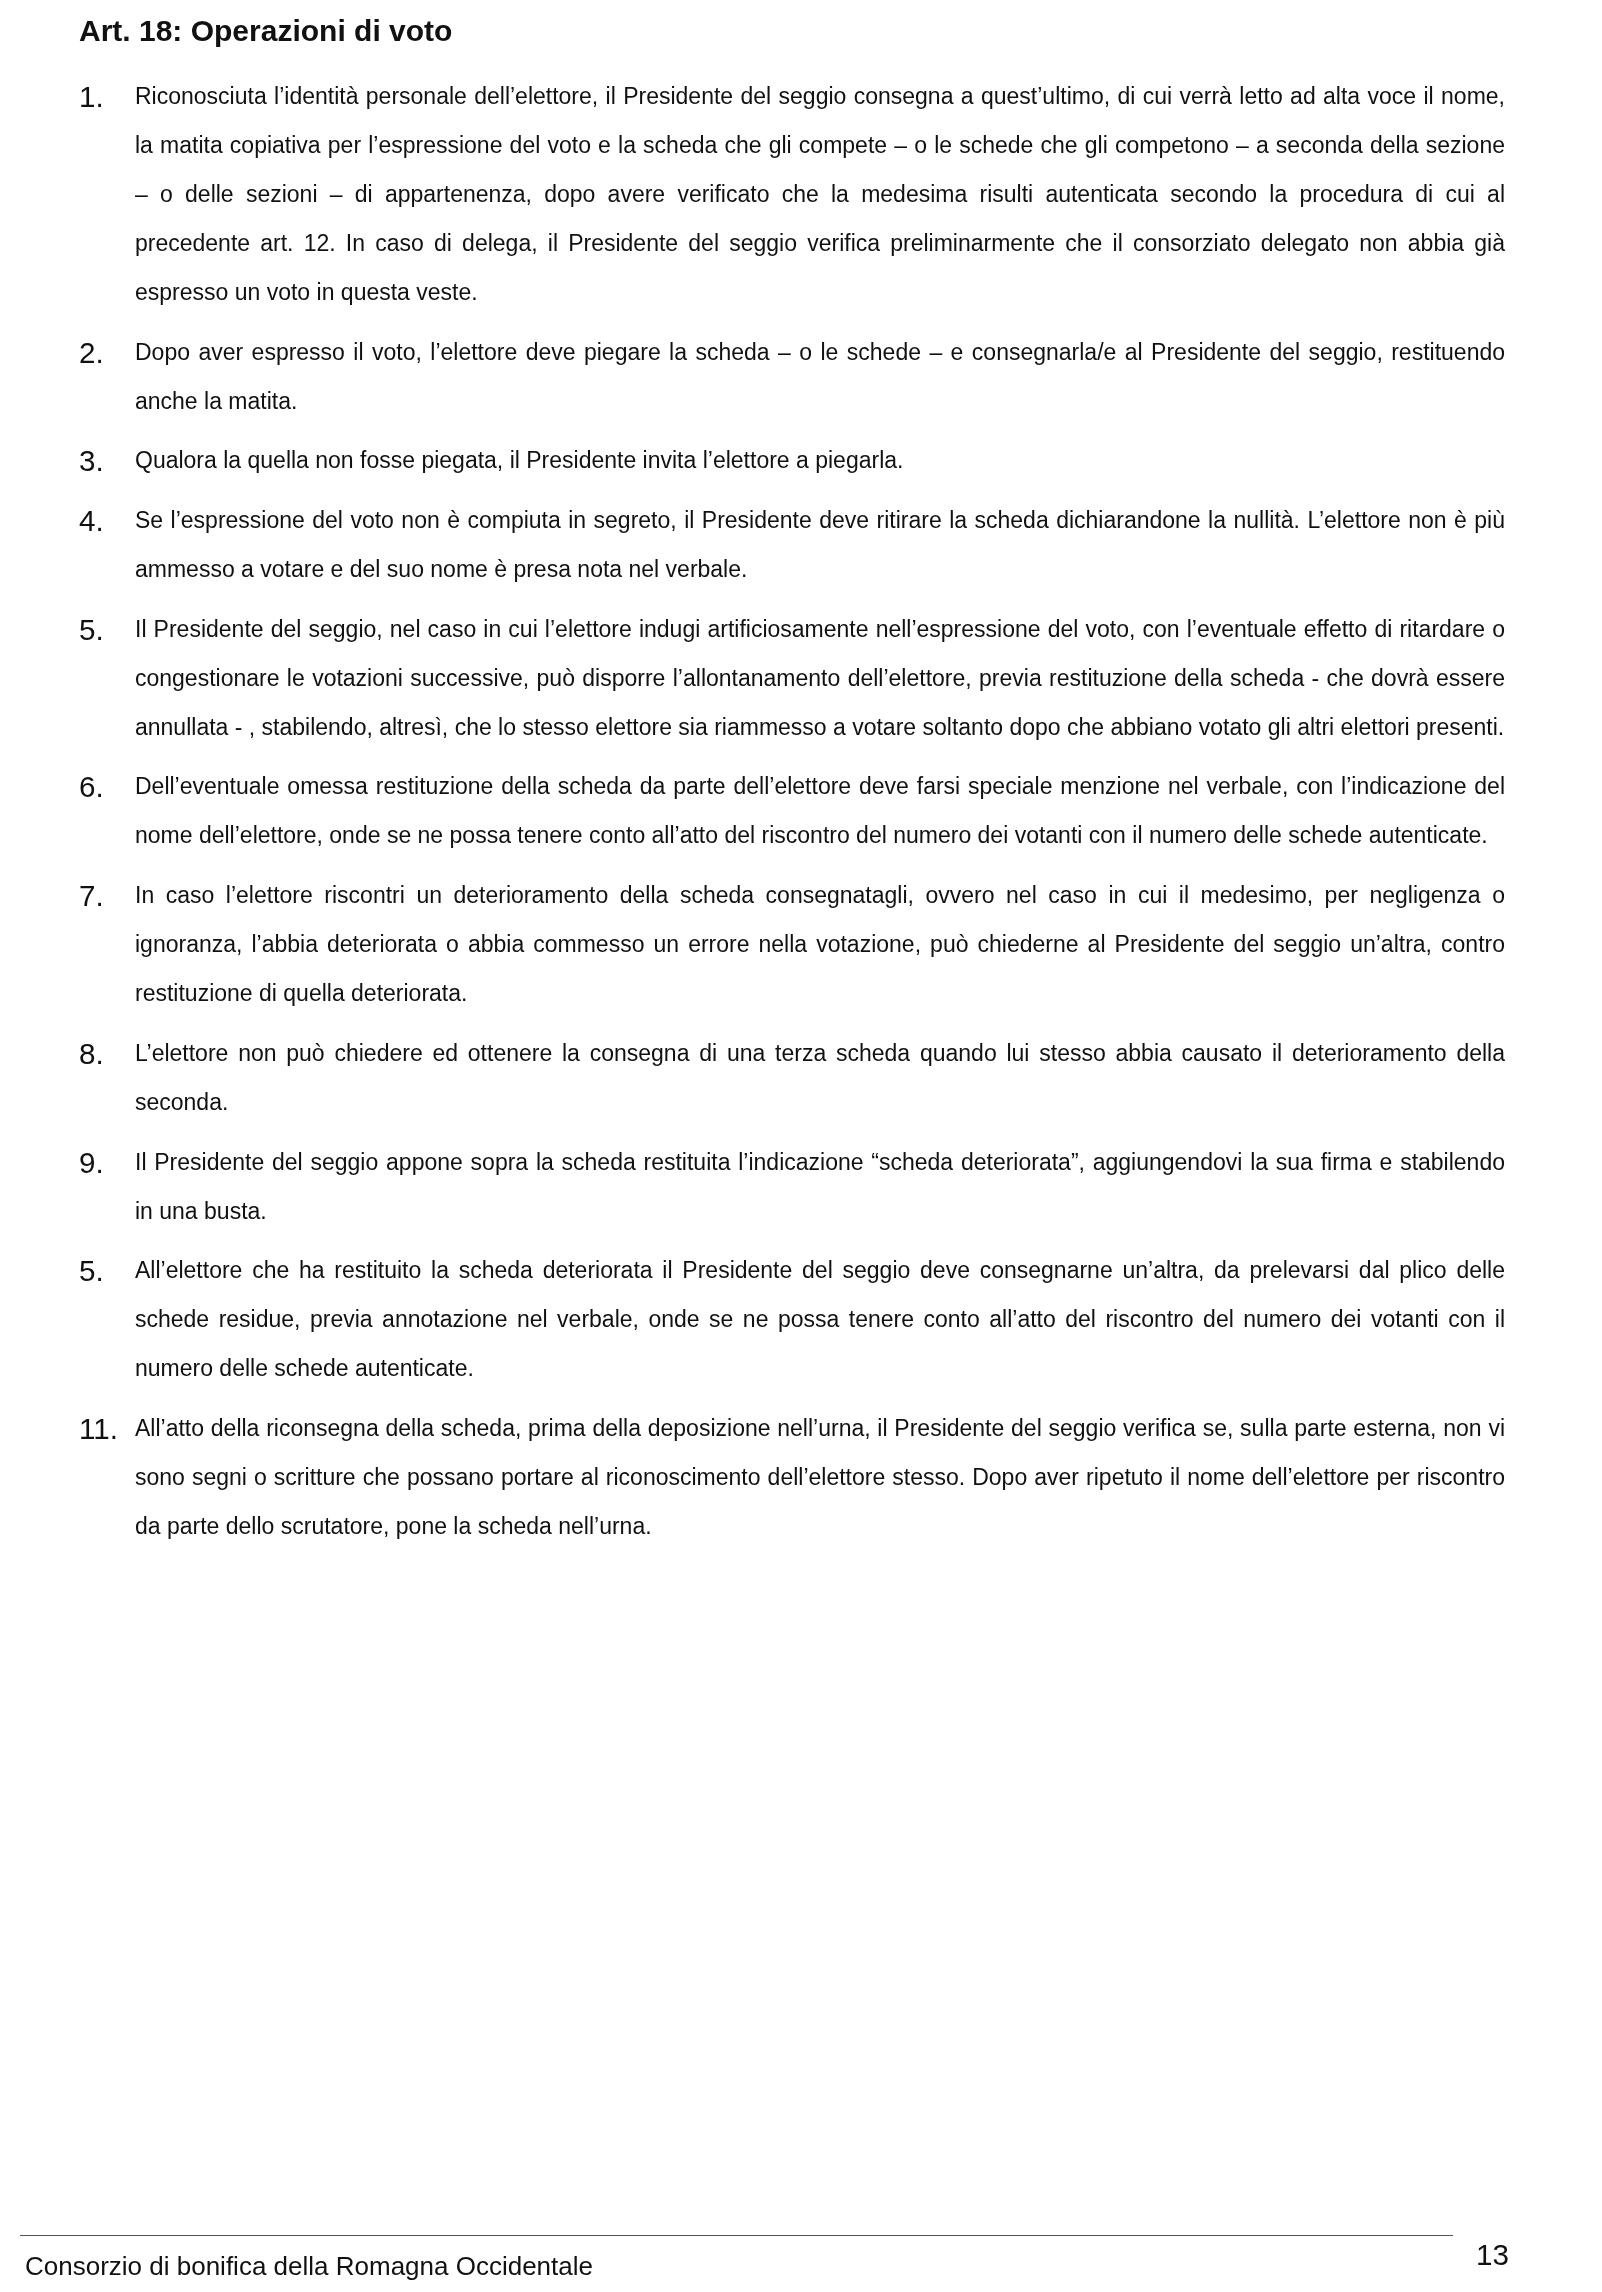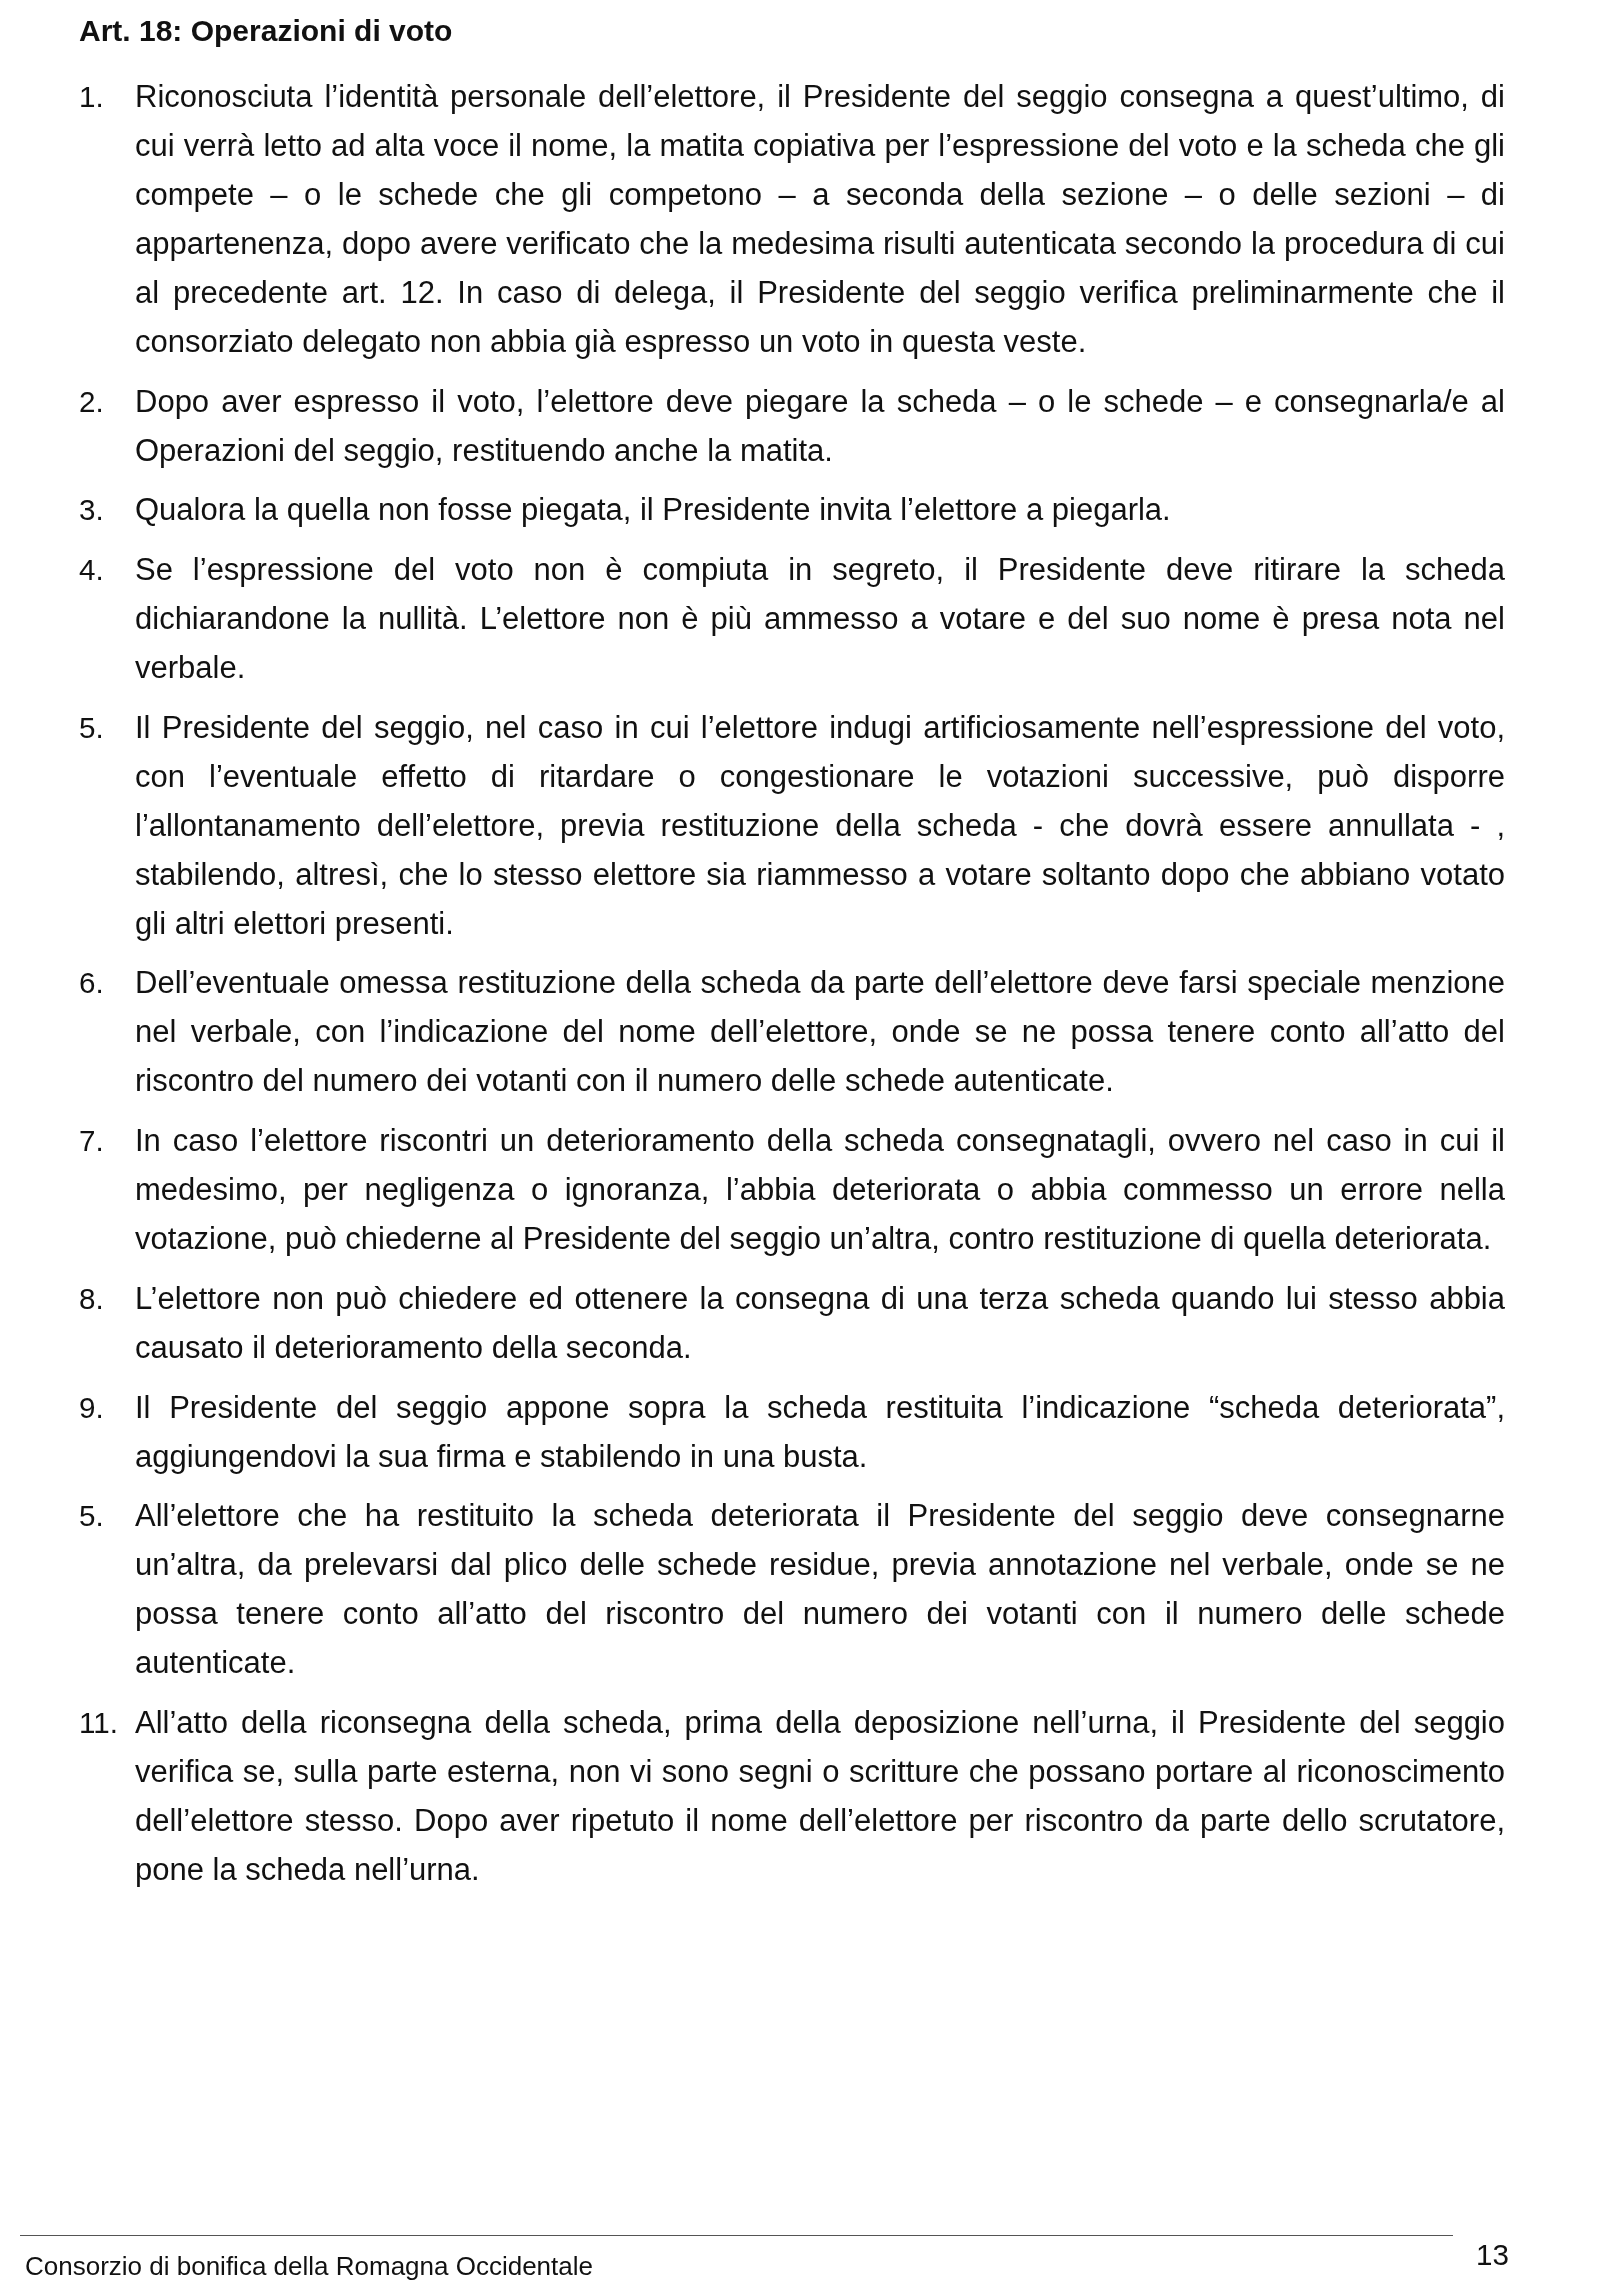--- a/index.html
+++ b/index.html
@@ -8,21 +8,21 @@
     font-family: "Liberation Sans", sans-serif; color: #111111;
   }
   .page { position: absolute; left: 0; top: 0; width: 1602px; height: 2293px; }
   .title {
     position: absolute; left: 79px; top: 10.7px;
     font-size: 30px; font-weight: bold; line-height: 39px; margin: 0;
   }
   .list { position: absolute; left: 79px; top: 72px; width: 1426px; margin: 0; padding: 0; list-style: none; }
   .item { position: relative; padding-left: 56px; margin: 0 0 10.7px 0; }
   .num { position: absolute; left: 0; top: 0; font-size: 29.6px; line-height: 49px; }
-  .text { font-size: 31px; line-height: 49px; text-align: justify; margin: 0; }
+  .text { font-size: 23px; line-height: 49px; text-align: justify; margin: 0; }
   .extra { font-size: 29.6px; line-height: 49px; margin: 10.7px 0 0 0; }
   .footer-rule {
     position: absolute; left: 19.7px; top: 2235px; width: 1433px; height: 0;
     border-top: 1.8px solid #555555;
   }
   .footer-text { position: absolute; left: 25px; top: 2248px; font-size: 26px; line-height: 36px; text-align: center; }
   .page-num { position: absolute; left: 1476px; top: 2235px; font-size: 29.6px; line-height: 39px; }
 </style>
 </head>
 <body>
@@ -30,21 +30,21 @@
 <div class="page">
   <h1 class="title">Art. 18: Operazioni di voto</h1>
 
   <ol class="list">
     <li class="item">
       <span class="num">1.</span>
       <p class="text">Riconosciuta l’identità personale dell’elettore, il Presidente del seggio consegna a quest’ultimo, di cui verrà letto ad alta voce il nome, la matita copiativa per l’espressione del voto e la scheda che gli compete – o le schede che gli competono – a seconda della sezione – o delle sezioni – di appartenenza, dopo avere verificato che la medesima risulti autenticata secondo la procedura di cui al precedente art. 12. In caso di delega, il Presidente del seggio verifica preliminarmente che il consorziato delegato non abbia già espresso un voto in questa veste.</p>
     </li>
     <li class="item">
       <span class="num">2.</span>
-      <p class="text">Dopo aver espresso il voto, l’elettore deve piegare la scheda – o le schede – e consegnarla/e al Operazioni del seggio, restituendo anche la matita.</p>
+      <p class="text">Dopo aver espresso il voto, l’elettore deve piegare la scheda – o le schede – e consegnarla/e al Presidente del seggio, restituendo anche la matita.</p>
     </li>
     <li class="item">
       <span class="num">3.</span>
       <p class="text">Qualora la quella non fosse piegata, il Presidente invita l’elettore a piegarla.</p>
     </li>
     <li class="item">
       <span class="num">4.</span>
       <p class="text">Se l’espressione del voto non è compiuta in segreto, il Presidente deve ritirare la scheda dichiarandone la nullità. L’elettore non è più ammesso a votare e del suo nome è presa nota nel verbale.</p>
     </li>
     <li class="item">

